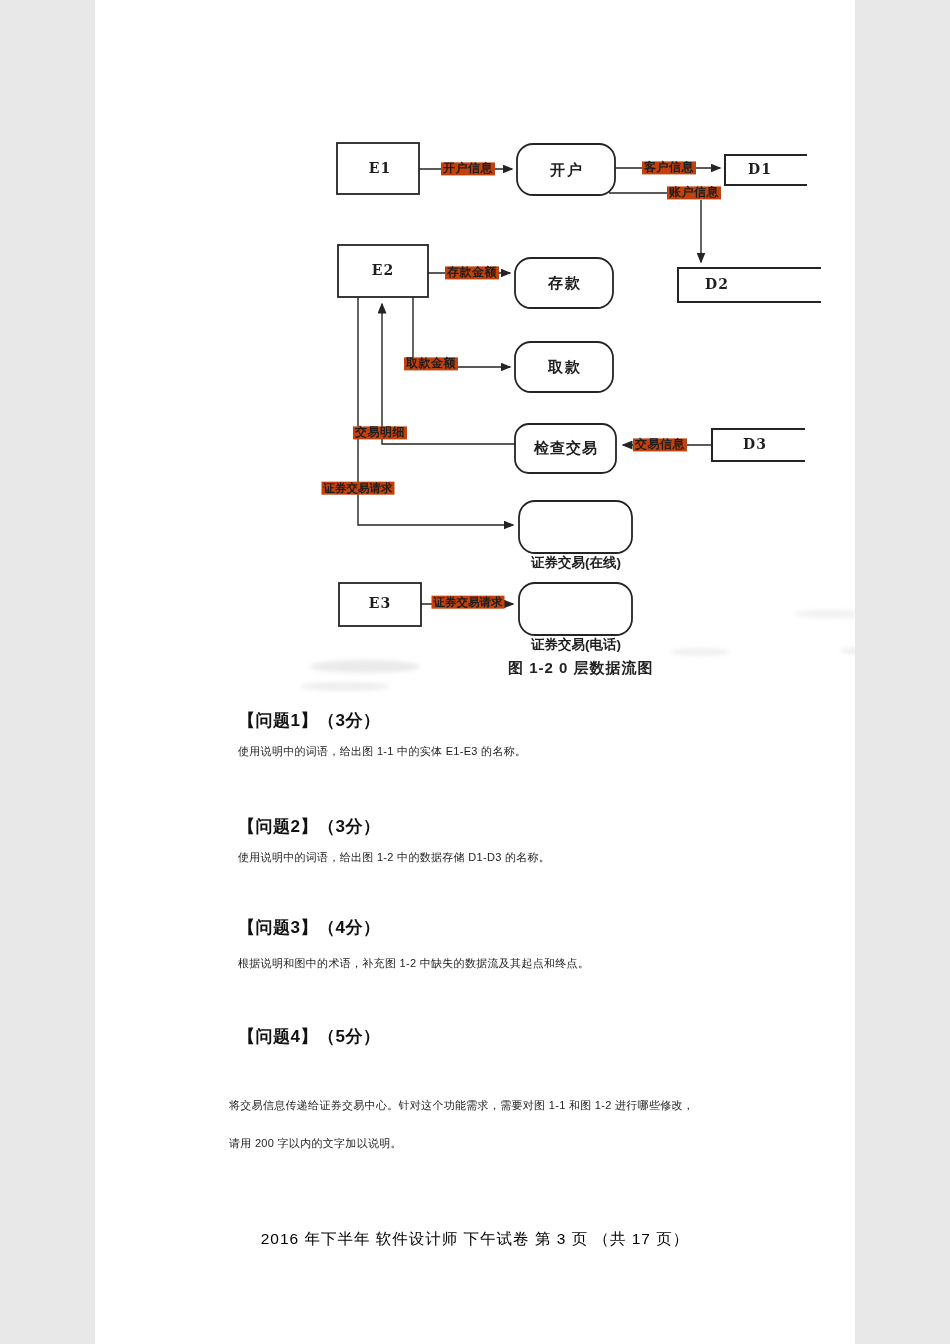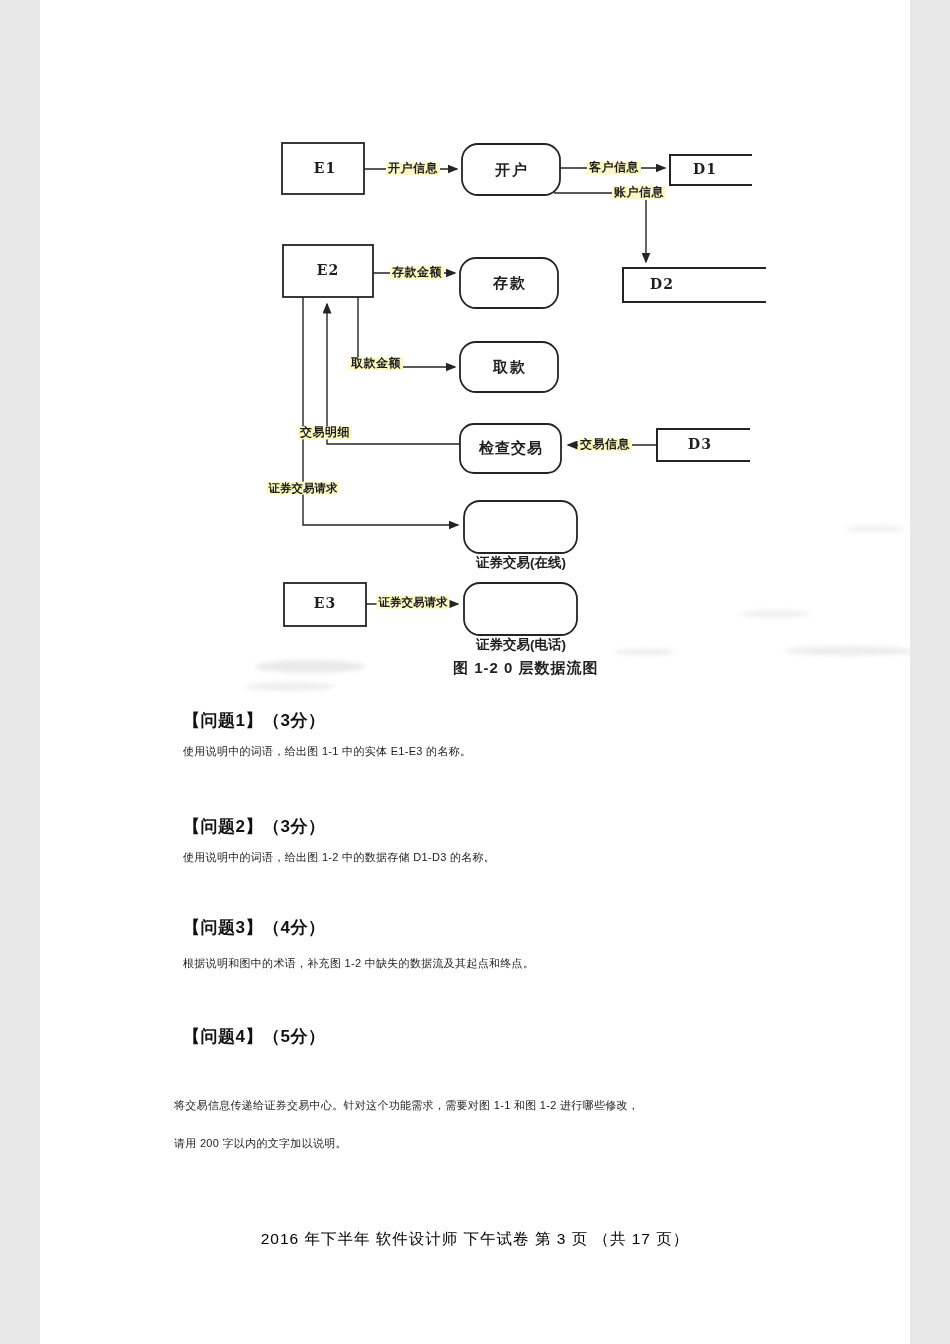--- a/index.html
+++ b/index.html
@@ -1,26 +1,26 @@
 <!DOCTYPE html>
 <html><head>
 <meta charset="utf-8">
 <style>
   html,body{margin:0;padding:0;background:#e8e8e8;}
   .page{
-    position:relative;width:870px;height:1344px;margin:0 auto;
+    position:relative;width:760px;height:1344px;margin:0 auto;
     background:#ffffff;overflow:hidden;
     font-family:"Liberation Sans",sans-serif;color:#1f1f1f;
   }
   
   .diagram{position:absolute;left:0;top:0;width:950px;height:700px;}
   .diagram svg{position:absolute;left:0;top:0;}
   .lbl{
     position:absolute;transform:translate(-50%,-50%);
-    background:#fef9c3;padding:0 2px;white-space:nowrap;
+    background:#c2410c;padding:0 2px;white-space:nowrap;
     color:#1e1e1e;line-height:1.1;
   }
   .lbl-flow{font-size:12px;font-weight:700;letter-spacing:.5px;}
   .lbl-flow-sm{font-size:11.5px;font-weight:700;}
   .lbl-proc{font-size:15px;font-weight:700;letter-spacing:2px;background:transparent;}
   .lbl-proc-long{font-size:13.5px;font-weight:700;letter-spacing:0;background:transparent;margin-top:36px;}
   .lbl-node{font-size:14px;font-family:"DejaVu Serif",serif;font-weight:700;background:transparent;letter-spacing:1px;}
   .caption{
     position:absolute;left:413px;top:659px;
     font-size:15px;font-weight:700;letter-spacing:1px;color:#222;

